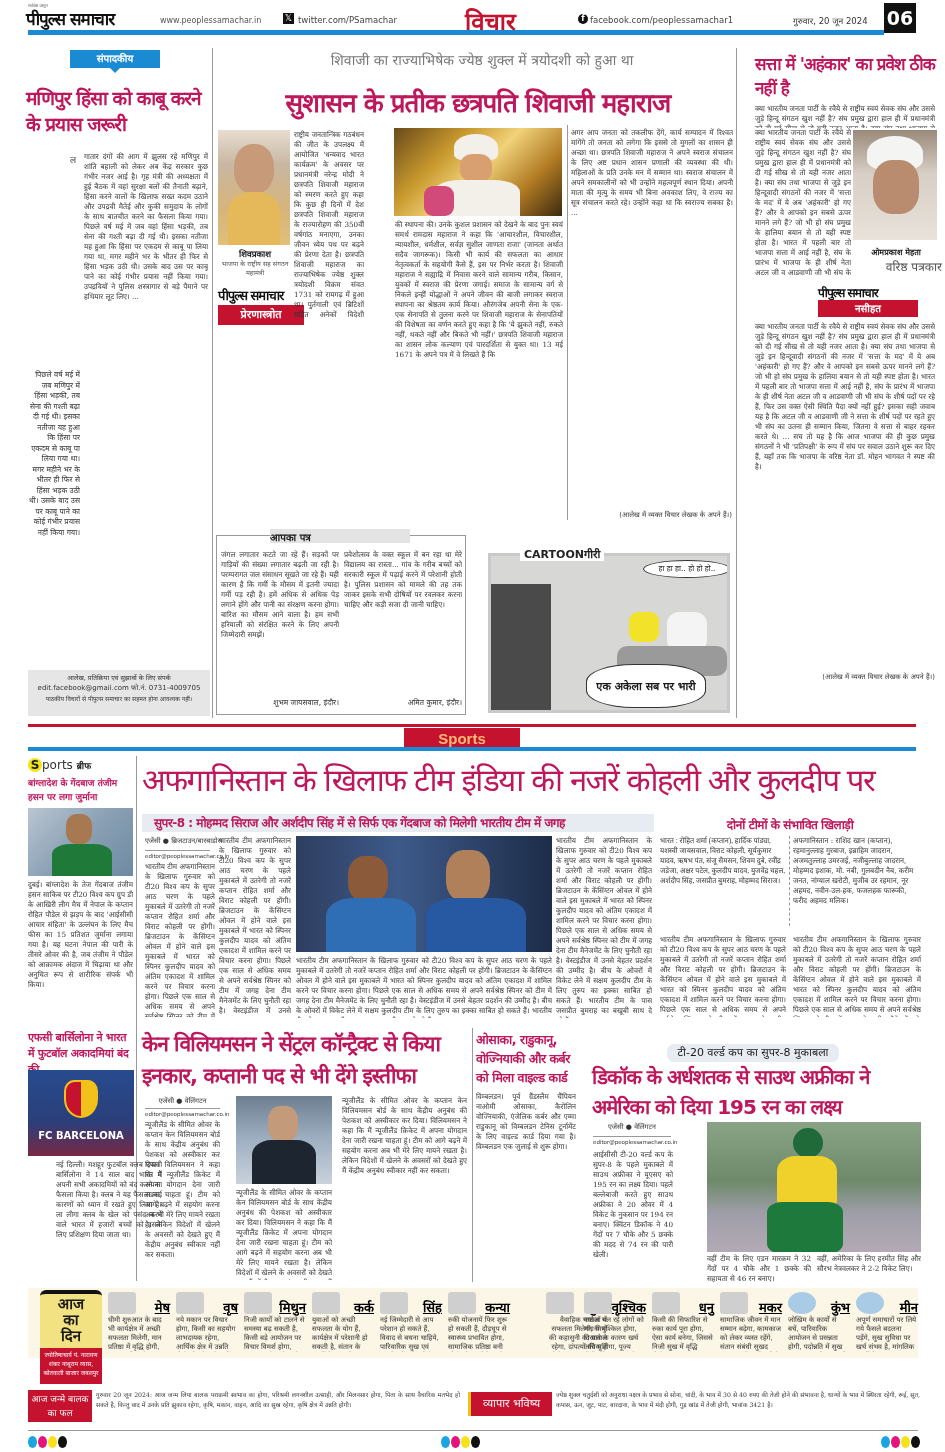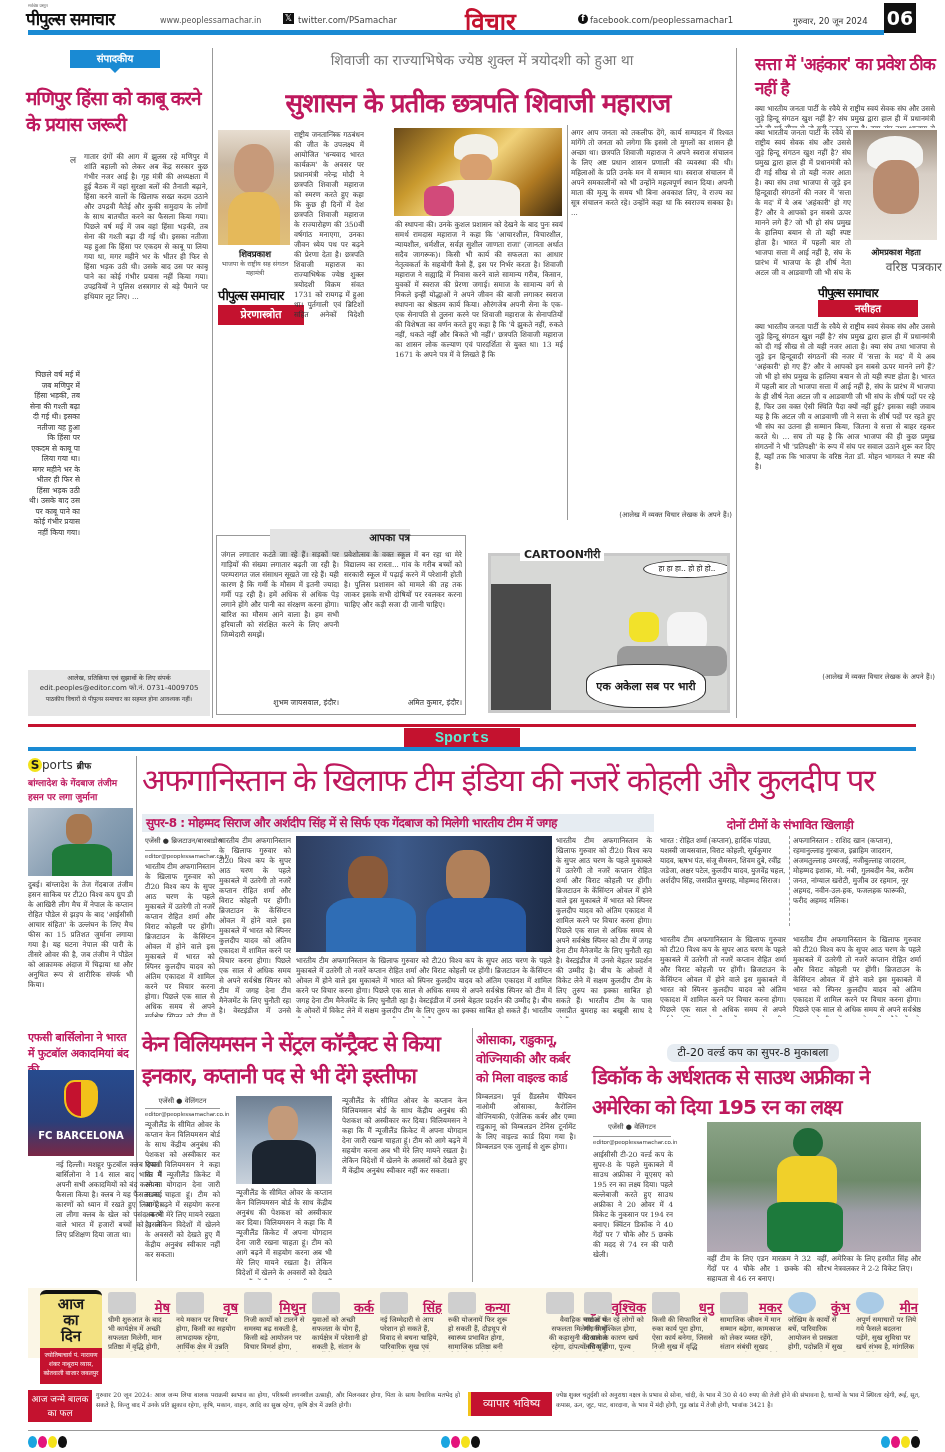--- a/index.html
+++ b/index.html
@@ -6,21 +6,21 @@
   html,body{width:945px;height:1452px;background:#fff;overflow:hidden}
   body{position:relative;font-family:"DejaVu Sans",sans-serif;color:#1a1a1a}
   .abs{position:absolute}
   .txt{font-size:7.2px;line-height:10px;color:#333;text-align:justify;overflow:hidden;font-family:"DejaVu Serif",serif}
   .hl{font-family:"DejaVu Sans",sans-serif;font-weight:bold;color:#be185d;letter-spacing:-1px}
   .rule-v{position:absolute;width:1px;background:#999}
   .photo{position:absolute;overflow:hidden}
   .logo-text{font-family:"DejaVu Sans",sans-serif;font-weight:bold;color:#111;letter-spacing:-1px}
   .pill{position:absolute;border-radius:50%}
   .rashi{position:absolute;top:1292px;height:60px;overflow:hidden}
-  .rashi .nm{position:absolute;right:2px;top:6px;color:#be185d;font-weight:bold;font-size:13px;text-decoration:underline}
+  .rashi .nm{position:absolute;right:2px;top:6px;color:#000000;font-weight:bold;font-size:13px;text-decoration:underline}
   .rashi .ico{position:absolute;left:2px;top:0;width:28px;height:22px;background:#cfcfcf;border-radius:3px}
   .rashi .rt{position:absolute;left:2px;top:24px;right:3px;font-size:7px;line-height:9px;color:#333}
 </style>
 </head>
 <body>
 
 <div class="abs" style="left:0;top:0;width:945px;height:38px;">
   <div class="abs" style="left:28px;top:3px;font-size:4px;color:#555;">सर्वश्रेष्ठ प्रस्तुत</div>
   <div class="abs logo-text" style="left:26px;top:7px;font-size:17px;">पीपुल्स समाचार</div>
   <div class="abs" style="left:160px;top:16px;font-size:8px;color:#555;">www.peoplessamachar.in</div>
@@ -38,21 +38,21 @@
   <span>संपादकीय</span>
 </div>
 <div class="abs" style="left:110px;top:68px;width:0;height:0;border-left:5px solid transparent;border-right:5px solid transparent;border-top:5px solid #1a8ad3;"></div>
 <div class="abs hl" style="left:26px;top:85px;width:185px;font-size:19px;line-height:26px;">मणिपुर हिंसा को काबू करने के प्रयास जरूरी</div>
 <div class="abs" style="left:70px;top:153px;font-size:9px;color:#333;">ल</div>
 <div class="abs txt" style="left:84px;top:152px;width:124px;height:516px;">गातार दंगों की आग में झुलस रहे मणिपुर में शांति बहाली को लेकर अब केंद्र सरकार कुछ गंभीर नजर आई है। गृह मंत्री की अध्यक्षता में हुई बैठक में वहां सुरक्षा बलों की तैनाती बढ़ाने, हिंसा करने वालों के खिलाफ सख्त कदम उठाने और उपद्रवी मैतेई और कुकी समुदाय के लोगों के साथ बातचीत करने का फैसला किया गया। पिछले वर्ष मई में जब वहां हिंसा भड़की, तब सेना की गश्ती बढ़ा दी गई थी। इसका नतीजा यह हुआ कि हिंसा पर एकदम से काबू पा लिया गया था, मगर महीने भर के भीतर ही फिर से हिंसा भड़क उठी थी। उसके बाद उस पर काबू पाने का कोई गंभीर प्रयास नहीं किया गया। उपद्रवियों ने पुलिस शस्त्रागार से बड़े पैमाने पर हथियार लूट लिए। ...</div>
 <div class="abs" style="left:28px;top:370px;width:52px;height:220px;font-size:7.5px;line-height:10.5px;color:#333;text-align:right;overflow:hidden;">पिछले वर्ष मई में जब मणिपुर में हिंसा भड़की, तब सेना की गश्ती बढ़ा दी गई थी। इसका नतीजा यह हुआ कि हिंसा पर एकदम से काबू पा लिया गया था। मगर महीने भर के भीतर ही फिर से हिंसा भड़क उठी थी। उसके बाद उस पर काबू पाने का कोई गंभीर प्रयास नहीं किया गया।</div>
 <div class="abs" style="left:28px;top:670px;width:182px;height:46px;background:#e6e6e6;text-align:center;padding-top:3px;">
   <div style="font-size:6.5px;color:#333;line-height:10px;">आलेख, प्रतिक्रिया एवं सुझावों के लिए संपर्क</div>
   <div style="font-size:7px;color:#333;line-height:11px;">
-    <span>edit.peoples@editor.com</span>
+    <span>edit.facebook@gmail.com</span>
     <span>फो.नं. 0731-4009705</span>
   </div>
   <div style="font-size:6px;color:#333;line-height:10px;">पाठकीय विचारों से पीपुल्स समाचार का सहमत होना आवश्यक नहीं।</div>
 </div>
 <div class="rule-v" style="left:212px;top:48px;height:670px;"></div>
 
 <div class="abs" style="left:232px;top:50px;width:500px;font-size:14px;color:#777;text-align:center;">शिवाजी का राज्याभिषेक ज्येष्ठ शुक्ल में त्रयोदशी को हुआ था</div>
 <div class="abs hl" style="left:218px;top:84px;width:520px;font-size:26px;text-align:center;">सुशासन के प्रतीक छत्रपति शिवाजी महाराज</div>
 
 <div class="photo" style="left:218px;top:130px;width:72px;height:115px;background:linear-gradient(180deg,#e7ddd0 0%,#c8b7a2 30%,#d8b47a 70%,#e0c07a 100%);">
@@ -92,21 +92,21 @@
 <div class="abs" style="left:850px;top:246px;width:92px;text-align:center;font-size:8px;font-weight:bold;">ओमप्रकाश मेहता</div>
 <div class="abs" style="left:850px;top:258px;width:92px;text-align:right;font-size:12px;color:#555;">वरिष्ठ पत्रकार</div>
 <div class="abs logo-text" style="left:818px;top:284px;font-size:12px;">पीपुल्स समाचार</div>
 <div class="abs" style="left:818px;top:300px;width:100px;height:17px;background:#c4122f;color:#fff;text-align:center;font-size:10px;line-height:17px;font-weight:bold;">
   <span>नसीहत</span>
 </div>
 <div class="abs txt" style="left:755px;top:322px;width:180px;height:345px;">क्या भारतीय जनता पार्टी के रवैये से राष्ट्रीय स्वयं सेवक संघ और उससे जुड़े हिन्दू संगठन खुश नहीं है? संघ प्रमुख द्वारा हाल ही में प्रधानमंत्री को दी गई सीख से तो यही नजर आता है। क्या संघ तथा भाजपा से जुड़े इन हिन्दूवादी संगठनों की नजर में 'सत्ता के मद' में ये अब 'अहंकारी' हो गए हैं? और वे आपको इन सबसे ऊपर मानने लगे हैं? जो भी हो संघ प्रमुख के हालिया बयान से तो यही स्पष्ट होता है। भारत में पहली बार तो भाजपा सत्ता में आई नहीं है, संघ के प्रारंभ में भाजपा के ही शीर्ष नेता अटल जी व आडवाणी जी भी संघ के शीर्ष पदों पर रहे हैं, फिर उस वक्त ऐसी स्थिति पैदा क्यों नहीं हुई? इसका सही जवाब यह है कि अटल जी व आडवाणी जी ने सत्ता के शीर्ष पदों पर रहते हुए भी संघ का उतना ही सम्मान किया, जितना वे सत्ता से बाहर रहकर करते थे। ... सच तो यह है कि आज भाजपा की ही कुछ प्रमुख संगठनों ने भी 'प्रतिपक्षी' के रूप में संघ पर सवाल उठाने शुरू कर दिए हैं, यहाँ तक कि भाजपा के वरिष्ठ नेता डॉ. मोहन भागवत ने स्पष्ट की है।</div>
 <div class="abs" style="left:755px;top:672px;width:180px;font-size:7px;color:#333;text-align:right;">(आलेख में व्यक्त विचार लेखक के अपने हैं।)</div>
 
 <div class="abs" style="left:216px;top:535px;width:250px;height:180px;border:1px solid #999;"></div>
-<div class="abs" style="left:270px;top:529px;width:140px;height:28px;background:#e3e3e3;text-align:right;font-size:10px;font-weight:bold;line-height:18px;">
+<div class="abs" style="left:270px;top:529px;width:140px;height:14px;background:#e3e3e3;text-align:left;font-size:10px;font-weight:bold;line-height:18px;">
   <span>आपका पत्र</span>
 </div>
 <div class="abs txt" style="left:221px;top:550px;width:118px;height:145px;">जंगल लगातार कटते जा रहे हैं। सड़कों पर गाड़ियों की संख्या लगातार बढ़ती जा रही है। परम्परागत जल संसाधन सूखते जा रहे हैं। यही कारण है कि गर्मी के मौसम में इतनी ज्यादा गर्मी पड़ रही है। हमें अधिक से अधिक पेड़ लगाने होंगे और पानी का संरक्षण करना होगा। बारिश का मौसम आने वाला है। हम सभी हरियाली को संरक्षित करने के लिए अपनी जिम्मेदारी समझें।</div>
 <div class="abs" style="left:221px;top:697px;width:118px;font-size:7.5px;text-align:right;color:#333;">शुभम जायसवाल, इंदौर।</div>
 <div class="abs txt" style="left:344px;top:550px;width:118px;height:145px;">प्रवेशोत्सव के वक्त स्कूल में बन रहा था मेरे विद्यालय का रास्ता... गांव के गरीब बच्चों को सरकारी स्कूल में पढ़ाई करने में परेशानी होती है। पुलिस प्रशासन को मामले की तह तक जाकर इसके सभी दोषियों पर रवलकर करना चाहिए और कड़ी सजा दी जानी चाहिए।</div>
 <div class="abs" style="left:344px;top:697px;width:118px;font-size:7.5px;text-align:right;color:#333;">अमित कुमार, इंदौर।</div>
 
 <div class="abs" style="left:488px;top:553px;width:242px;height:160px;background:#d7d8d6;border:3px solid #c9c9c9;overflow:hidden;">
   <div style="position:absolute;left:0;top:28px;width:60px;height:130px;background:#4a4a4a;"></div>
   <div style="position:absolute;left:138px;top:56px;width:30px;height:30px;background:#f2e22a;border-radius:30%;"></div>
@@ -117,39 +117,39 @@
   </div>
   <div style="position:absolute;left:95px;top:108px;width:120px;height:44px;background:#fff;border:1px solid #333;border-radius:40%;font-size:11px;font-weight:bold;text-align:center;line-height:44px;">
     <span>एक अकेला सब पर भारी</span>
   </div>
 </div>
 <div class="abs" style="left:520px;top:546px;background:#fff;padding:0 4px;font-size:11px;font-weight:bold;color:#222;">
   <span>CARTOON</span><span>गीरी</span>
 </div>
 
 <div class="abs" style="left:28px;top:724px;width:888px;height:3px;background:#c4122f;"></div>
-<div class="abs" style="left:404px;top:728px;width:116px;height:22px;background:#c4122f;color:#5eead4;text-align:center;font-size:15px;font-family:Liberation Mono, monospace;font-weight:bold;line-height:22px;">
+<div class="abs" style="left:404px;top:728px;width:116px;height:22px;background:#c4122f;color:#fdba74;text-align:center;font-size:15px;font-family:Liberation Sans, sans-serif;font-weight:bold;line-height:22px;">
   <span>Sports</span>
 </div>
 <div class="abs" style="left:28px;top:747px;width:888px;height:4px;background:#1a8ad3;"></div>
 
 <div class="abs" style="left:28px;top:758px;width:100px;height:18px;font-size:12px;">
   <span style="display:inline-block;width:14px;height:14px;border-radius:50%;background:#f2e21a;text-align:center;line-height:14px;font-weight:bold;">S</span><span style="color:#333;">ports</span>
   <span style="font-weight:bold;font-size:9px;">ब्रीफ</span>
 </div>
 <div class="abs hl" style="left:28px;top:776px;width:105px;font-size:9px;line-height:14px;letter-spacing:0;">बांग्लादेश के गेंदबाज तंजीम हसन पर लगा जुर्माना</div>
 <div class="photo" style="left:28px;top:808px;width:105px;height:68px;background:linear-gradient(135deg,#b9c5d1 0%,#8aa0b4 50%,#6d8aa3 100%);">
   <div style="position:absolute;left:38px;top:6px;width:26px;height:30px;background:#a87850;border-radius:40%;"></div>
   <div style="position:absolute;left:24px;top:36px;width:60px;height:34px;background:#1f7a3a;border-radius:30% 30% 0 0;"></div>
 </div>
 <div class="abs txt" style="left:28px;top:880px;width:105px;height:140px;">दुबई। बांग्लादेश के तेज गेंदबाज तंजीम हसन साकिब पर टी20 विश्व कप ग्रुप डी के आखिरी लीग मैच में नेपाल के कप्तान रोहित पौडेल से झड़प के बाद 'आईसीसी आचार संहिता' के उल्लंघन के लिए मैच फीस का 15 प्रतिशत जुर्माना लगाया गया है। यह घटना नेपाल की पारी के तीसरे ओवर की है, जब तंजीम ने पौडेल को आक्रामक अंदाज में चिढ़ाया था और अनुचित रूप से शारीरिक संपर्क भी किया।</div>
 <div class="rule-v" style="left:136px;top:756px;height:525px;"></div>
 
 <div class="abs hl" style="left:142px;top:758px;width:780px;font-size:31px;line-height:44px;font-weight:normal;letter-spacing:-1.5px;">अफगानिस्तान के खिलाफ टीम इंडिया की नजरें कोहली और कुलदीप पर</div>
-<div class="abs hl" style="left:142px;top:814px;width:512px;height:18px;background:#e6ecf2;font-size:12px;line-height:18px;padding-left:4px;letter-spacing:-0.5px;">सुपर-8 : मोहम्मद सिराज और अर्शदीप सिंह में से सिर्फ एक गेंदबाज को मिलेगी भारतीय टीम में जगह</div>
+<div class="abs hl" style="left:142px;top:814px;width:512px;height:18px;background:#e6ecf2;font-size:12px;line-height:18px;padding-left:12px;letter-spacing:-0.5px;">सुपर-8 : मोहम्मद सिराज और अर्शदीप सिंह में से सिर्फ एक गेंदबाज को मिलेगी भारतीय टीम में जगह</div>
 <div class="abs" style="left:145px;top:836px;font-size:7px;color:#333;">एजेंसी ● ब्रिजटाउन/बारबाडोस</div>
 <div class="abs" style="left:145px;top:850px;width:65px;font-size:5.5px;color:#333;border-top:1px solid #999;padding-top:2px;">editor@peoplessamachar.co.in</div>
 <div class="abs txt" style="left:145px;top:862px;width:70px;height:155px;">भारतीय टीम अफगानिस्तान के खिलाफ गुरुवार को टी20 विश्व कप के सुपर आठ चरण के पहले मुकाबले में उतरेगी तो नजरें कप्तान रोहित शर्मा और विराट कोहली पर होंगी। ब्रिजटाउन के केंसिंग्टन ओवल में होने वाले इस मुकाबले में भारत को स्पिनर कुलदीप यादव को अंतिम एकादश में शामिल करने पर विचार करना होगा। पिछले एक साल से अधिक समय से अपने सर्वश्रेष्ठ स्पिनर को टीम में जगह देना टीम मैनेजमेंट के लिए चुनौती रहा है। वेस्टइंडीज में उनसे बेहतर प्रदर्शन की उम्मीद है। बीच के ओवरों में विकेट लेने में सक्षम कुलदीप टीम के लिए तुरुप का इक्का साबित हो सकते हैं। भारतीय टीम के पास जसप्रीत बुमराह का बखूबी साथ दे रहे हैं।</div>
 <div class="abs txt" style="left:219px;top:836px;width:72px;height:180px;">भारतीय टीम अफगानिस्तान के खिलाफ गुरुवार को टी20 विश्व कप के सुपर आठ चरण के पहले मुकाबले में उतरेगी तो नजरें कप्तान रोहित शर्मा और विराट कोहली पर होंगी। ब्रिजटाउन के केंसिंग्टन ओवल में होने वाले इस मुकाबले में भारत को स्पिनर कुलदीप यादव को अंतिम एकादश में शामिल करने पर विचार करना होगा। पिछले एक साल से अधिक समय से अपने सर्वश्रेष्ठ स्पिनर को टीम में जगह देना टीम मैनेजमेंट के लिए चुनौती रहा है। वेस्टइंडीज में उनसे बेहतर प्रदर्शन की उम्मीद है। बीच के ओवरों में विकेट लेने में सक्षम कुलदीप टीम के लिए तुरुप का इक्का साबित हो सकते हैं। भारतीय टीम के पास जसप्रीत बुमराह का बखूबी साथ दे रहे हैं।</div>
 <div class="photo" style="left:296px;top:836px;width:256px;height:116px;background:linear-gradient(90deg,#2e3e60 0%,#3d5a8a 40%,#1d2c48 100%);">
   <div style="position:absolute;left:52px;top:20px;width:40px;height:46px;background:#8a5a3a;border-radius:40%;"></div>
   <div style="position:absolute;left:30px;top:62px;width:90px;height:60px;background:#2f6db5;border-radius:30% 30% 0 0;"></div>
   <div style="position:absolute;left:150px;top:14px;width:44px;height:52px;background:#b0805a;border-radius:40%;"></div>
   <div style="position:absolute;left:130px;top:62px;width:100px;height:60px;background:#2759a3;border-radius:30% 30% 0 0;"></div>
 </div>

